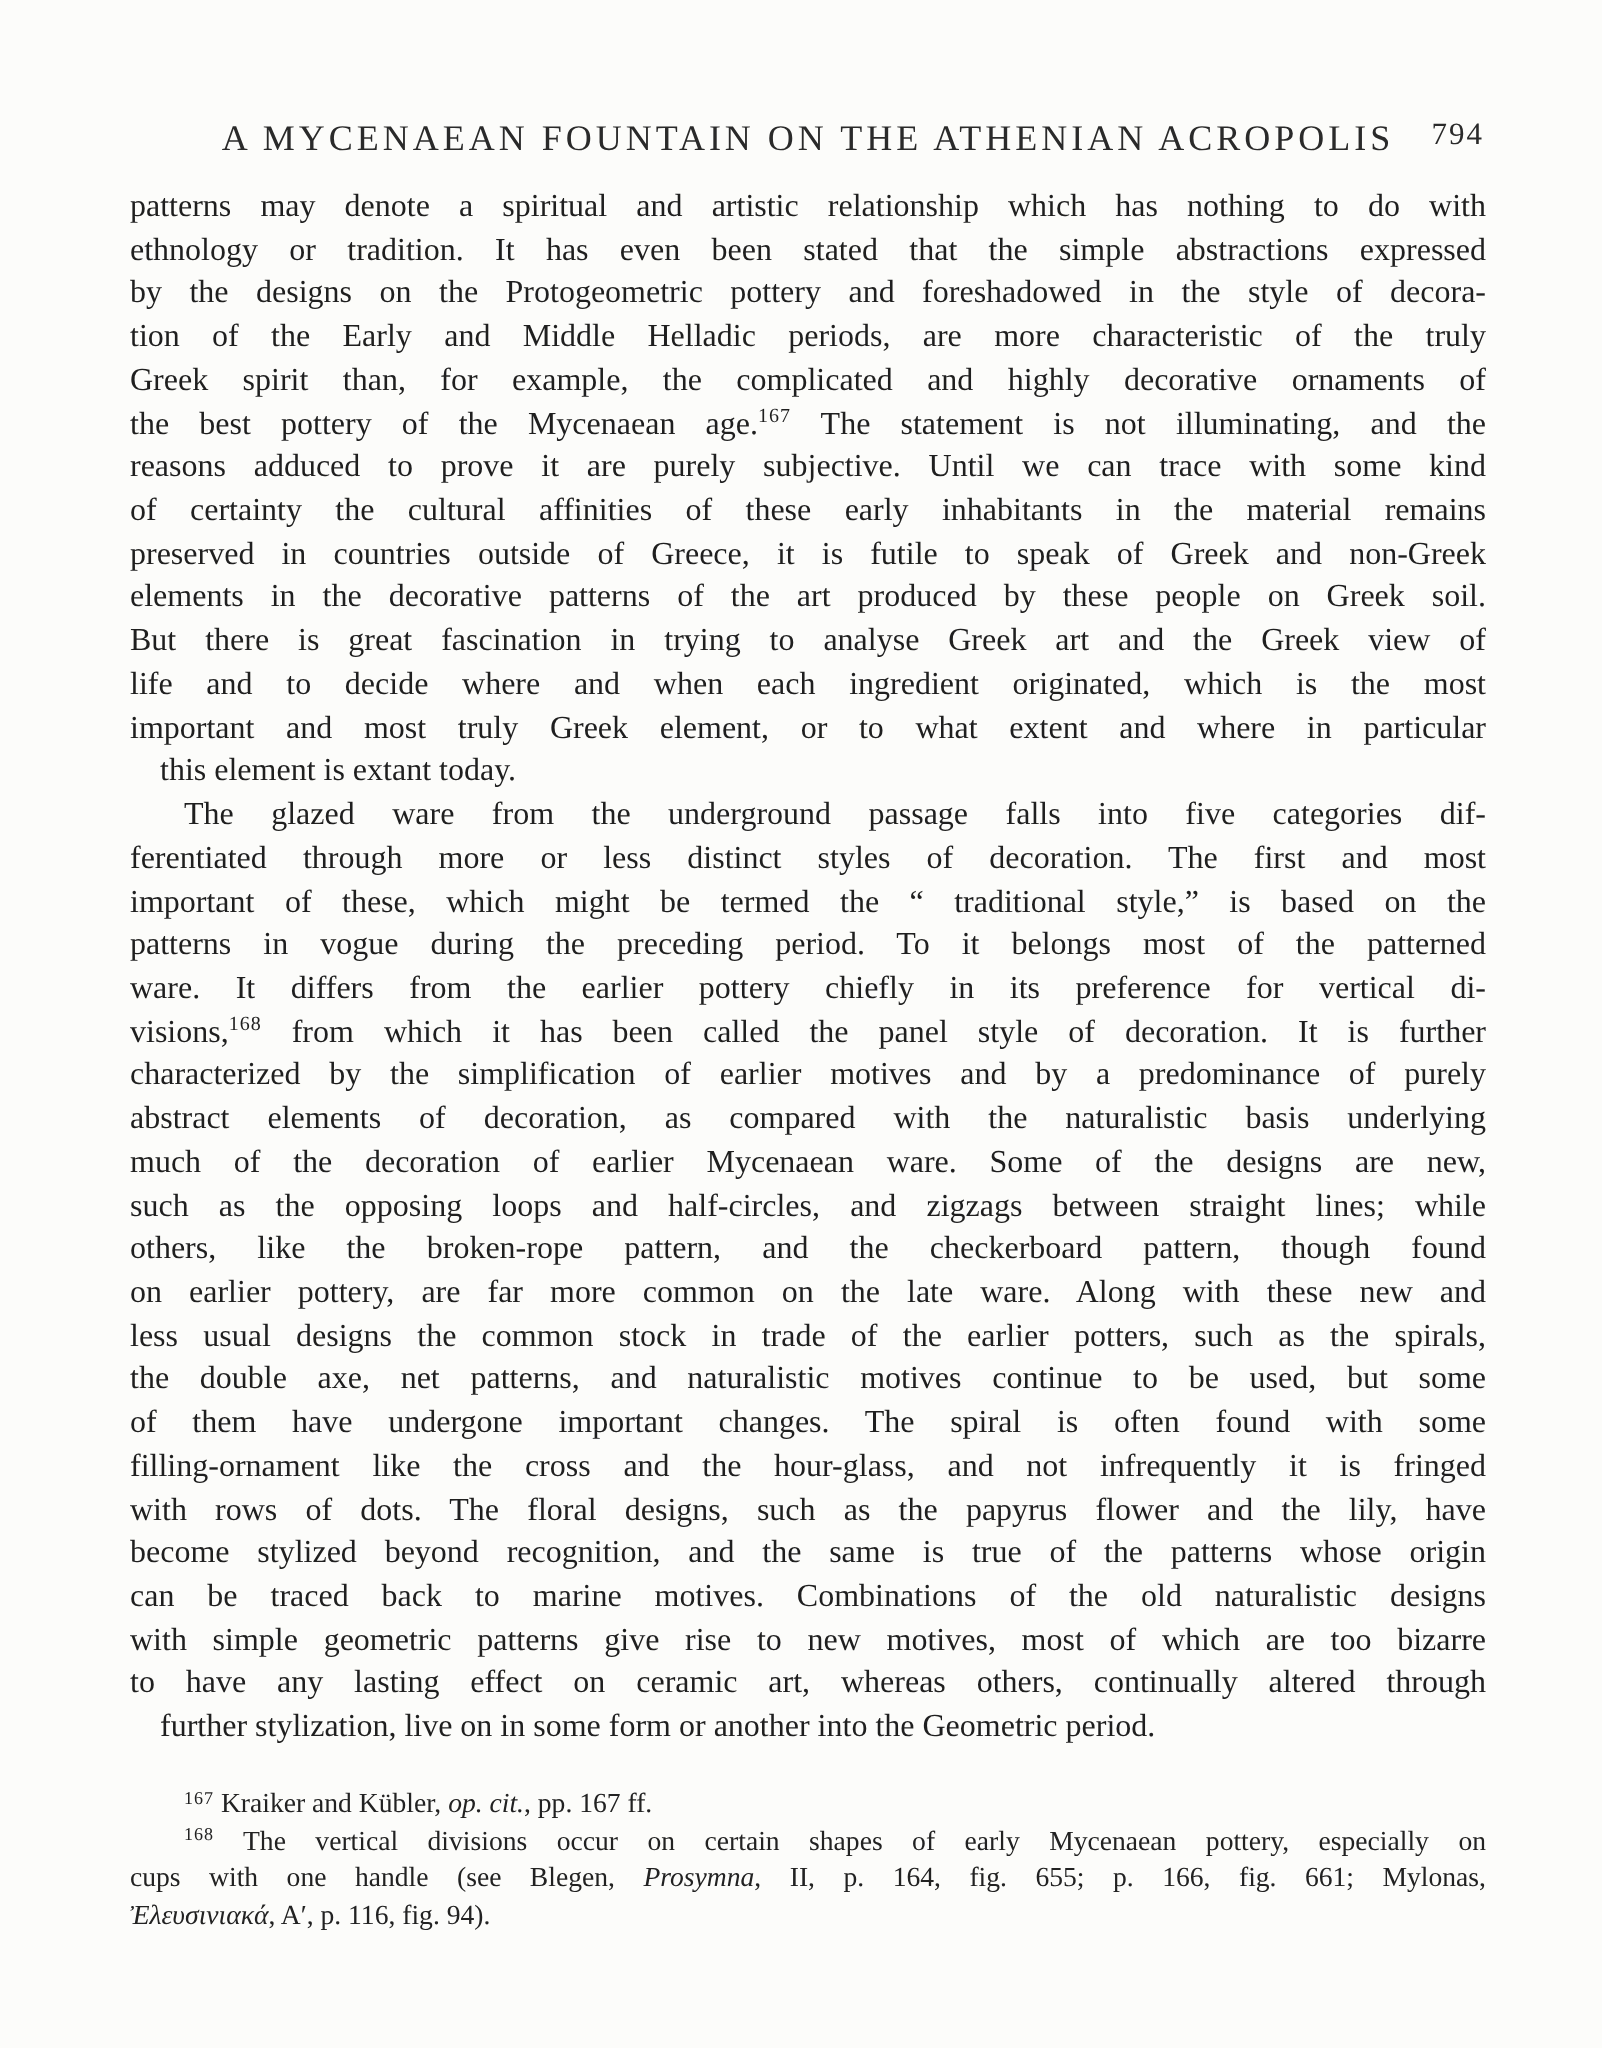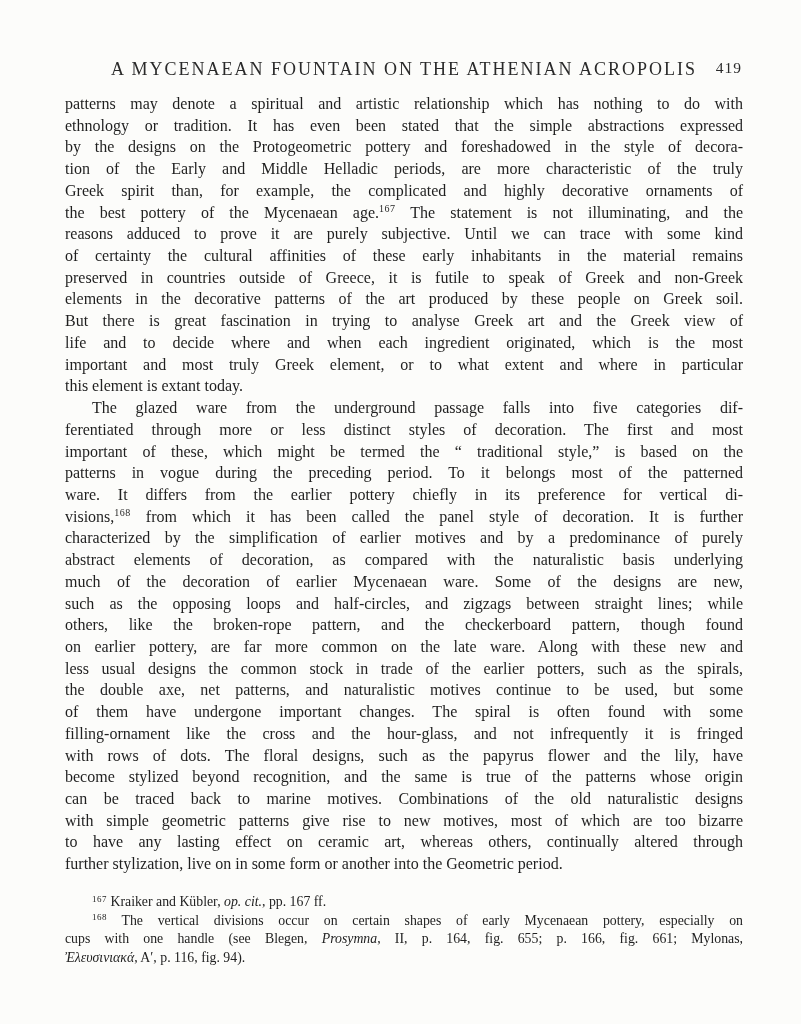--- a/index.html
+++ b/index.html
@@ -15,21 +15,21 @@
   .runhead .title{
     text-align:center;font-size:18px;letter-spacing:2px;
     color:#2a2a2a;white-space:nowrap;
   }
   .runhead .pagenum{position:absolute;right:1px;top:0;font-size:15.5px;letter-spacing:1px;color:#2a2a2a;}
   .bodytext{
     position:absolute;top:93px;left:65px;width:678px;
     font-size:16px;line-height:21.72px;
   }
   .bline{text-align:justify;text-align-last:justify;}
-  .bline.last{text-align-last:left;}
+  .bline.last{text-align-last:left;margin-left:15px;}
   .bline.indent{text-indent:27px;}
   sup.fnref{
     font-size:10px;line-height:0;vertical-align:baseline;
     position:relative;top:-5.5px;letter-spacing:.5px;
   }
   .footnotes{
     position:absolute;top:893px;left:65px;width:678px;
     font-size:13.8px;line-height:18.6px;color:#222;
   }
   .fline{text-align:justify;text-align-last:justify;}
@@ -41,21 +41,21 @@
     position:relative;top:-4.5px;letter-spacing:.5px;
   }
 </style>
 </head>
 <body>
 
 <div class="sheet">
 
   <div class="runhead">
     <div class="title">A MYCENAEAN FOUNTAIN ON THE ATHENIAN ACROPOLIS</div>
-    <div class="pagenum">419</div>
+    <div class="pagenum">794</div>
   </div>
 
   <div class="bodytext">
     <div>
       <div class="bline">patterns may denote a spiritual and artistic relationship which has nothing to do with</div>
       <div class="bline">ethnology or tradition. It has even been stated that the simple abstractions expressed</div>
       <div class="bline">by the designs on the Protogeometric pottery and foreshadowed in the style of decora-</div>
       <div class="bline">tion of the Early and Middle Helladic periods, are more characteristic of the truly</div>
       <div class="bline">Greek spirit than, for example, the complicated and highly decorative ornaments of</div>
       <div class="bline"><span>the best pottery of the Mycenaean age.</span><sup class="fnref">167</sup><span> The statement is not illuminating, and the</span></div>

